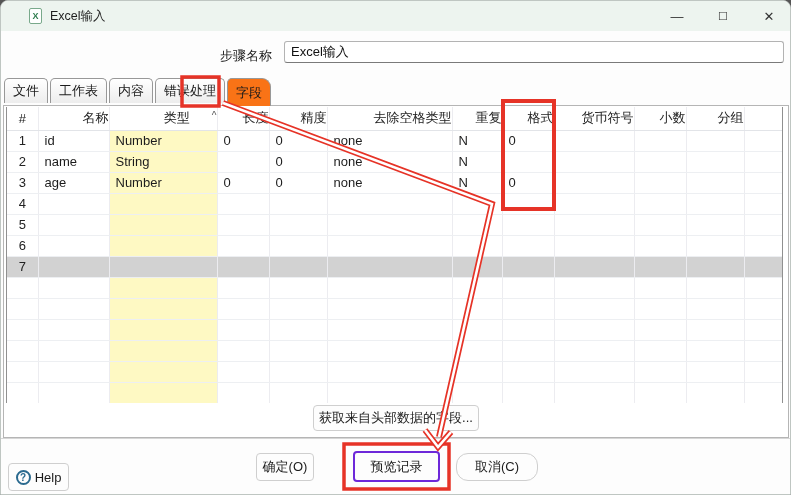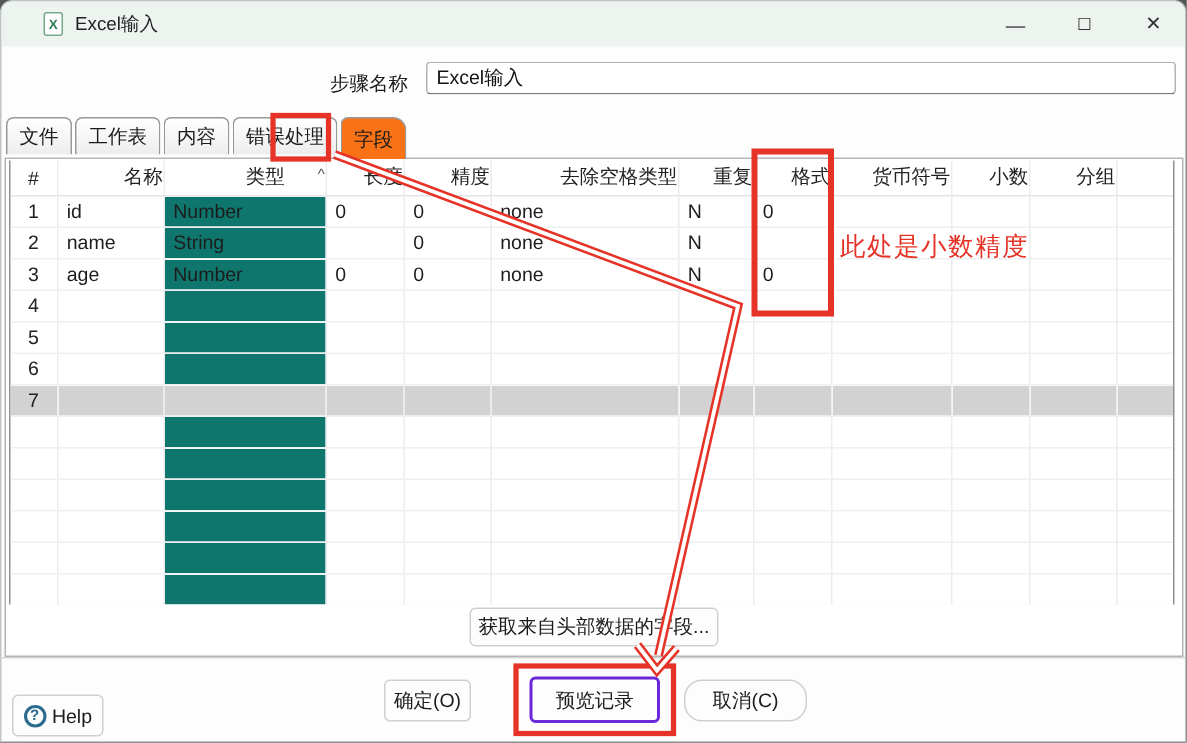--- a/index.html
+++ b/index.html
@@ -43,21 +43,21 @@
     background:#fff; }
   table.grid { border-collapse:collapse; table-layout:fixed; width:775px; }
   .grid th { height:23px; font-weight:normal; text-align:right; padding:0 0 0 6px;
     font-size:13px; color:#222; border-right:1px solid #ececf0;
     border-bottom:1px solid #e2e4e8; background:#fff; white-space:nowrap; overflow:hidden; }
   .grid th.num { text-align:center; padding:0; }
   .grid td { height:21px; padding:0 0 0 6px; font-size:13px; color:#1c1c1c;
     border-right:1px solid #ececf0; border-bottom:1px solid #edeff2;
     white-space:nowrap; overflow:hidden; }
   .grid td.num { text-align:center; padding:0; color:#222; }
-  .grid td.type-col { background:#0f766e; }
+  .grid td.type-col { background:#fef9c3; }
   .grid tr.selected td { background:#d2d2d2; }
   .caret { font-size:10px; color:#555; margin-left:22px; vertical-align:3px; }
   
   .btn { position:absolute; background:#fdfdfd; border:1px solid #cfcfcf;
     border-radius:4px; font-size:13px; color:#1b1b1b; display:flex;
     align-items:center; justify-content:center; cursor:default;
     font-family:"Liberation Sans","DejaVu Sans",sans-serif; }
   .btn-getfields { left:312px; top:404px; width:166px; height:26px; }
   .separator { position:absolute; left:0; top:437px; width:791px; height:1px;
     background:#d6d6d6; }
@@ -326,21 +326,20 @@
   <div class="separator"></div>
 
   <div class="btn btn-help">
     <span class="help-icon">?</span>
     <span>Help</span>
   </div>
   <div class="btn btn-ok">确定(O)</div>
   <div class="btn btn-preview">预览记录</div>
   <div class="btn btn-cancel">取消(C)</div>
 
-  <div class="anno-note">此处是小数精度</div>
 
   <svg class="anno-svg" width="791" height="495" viewBox="0 0 791 495">
     <g>
       <rect x="181" y="76" width="37" height="29" fill="none" stroke="#e63327" stroke-width="3.5"></rect>
     </g>
     <g>
       <rect x="502" y="100" width="51" height="108" fill="none" stroke="#e63327" stroke-width="4"></rect>
     </g>
     <g>
       <rect x="343" y="443" width="105" height="45" fill="none" stroke="#e63327" stroke-width="3.5"></rect>

